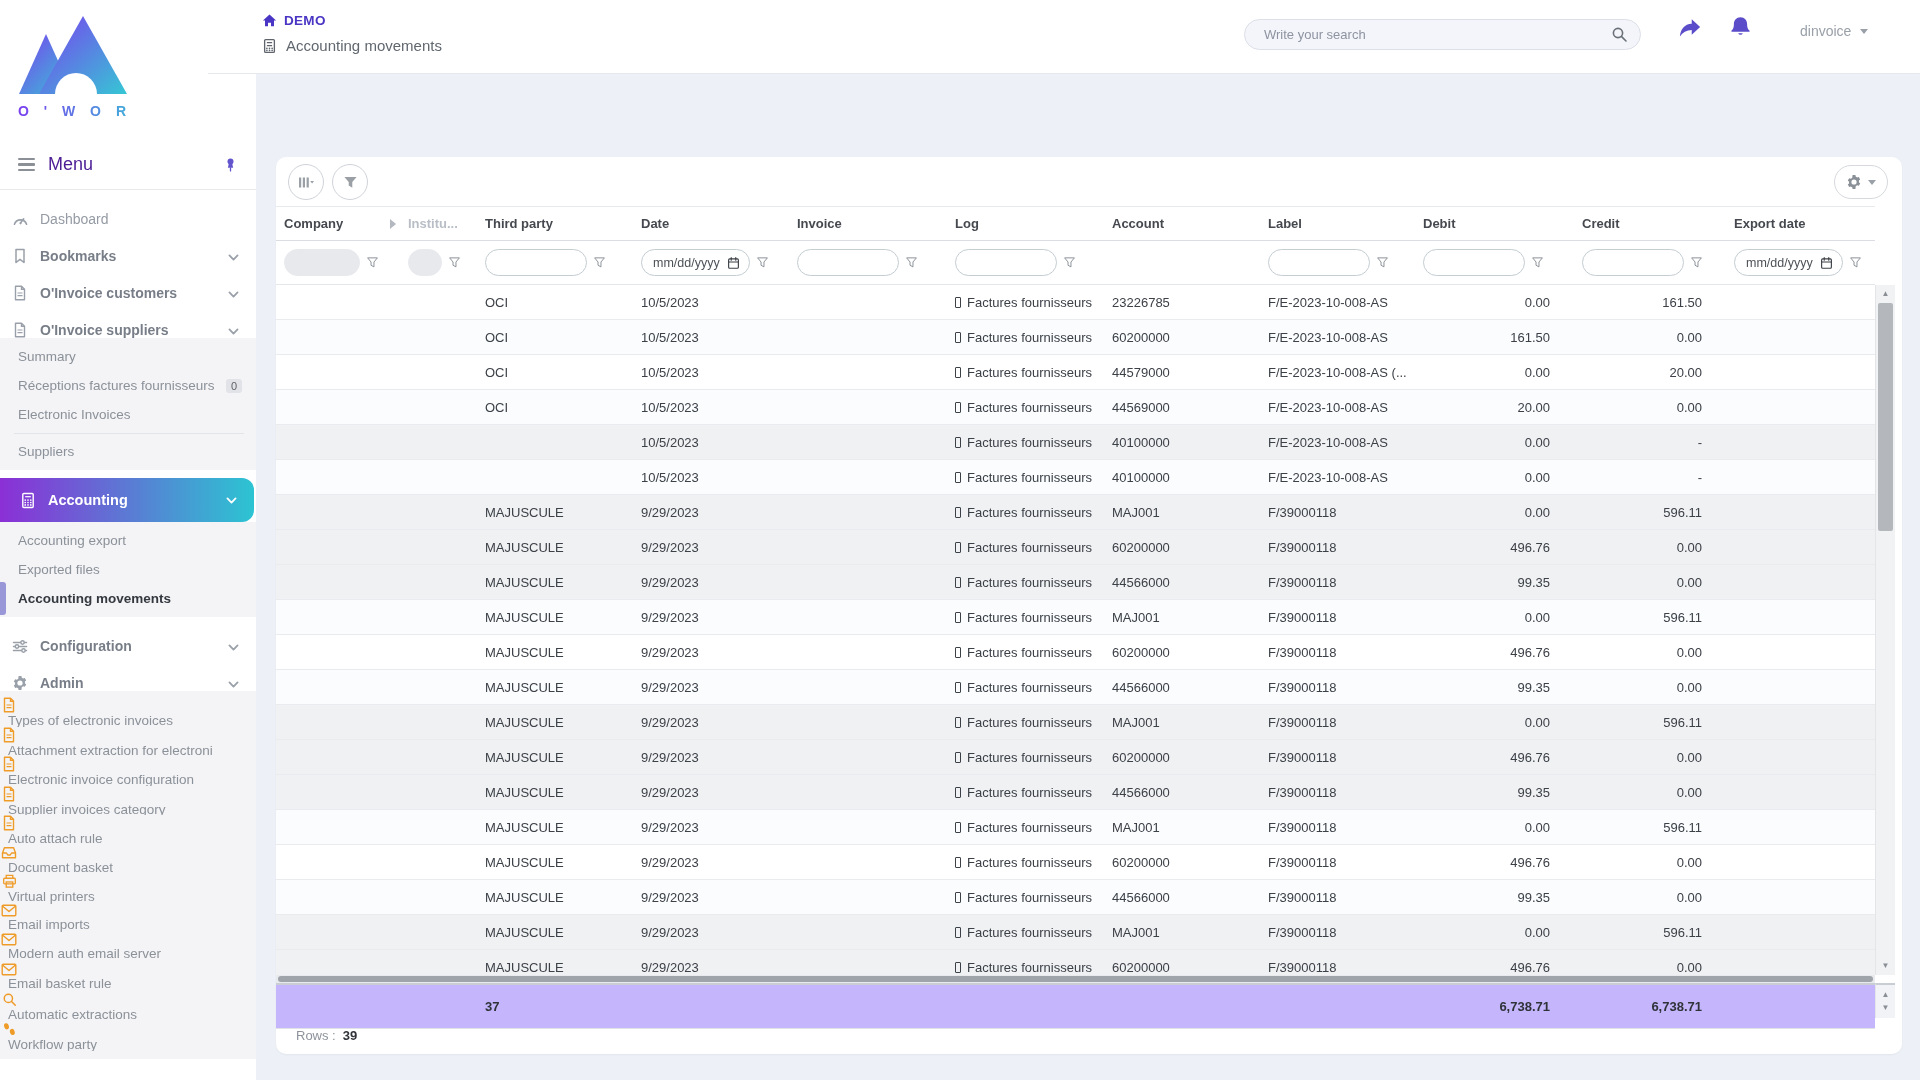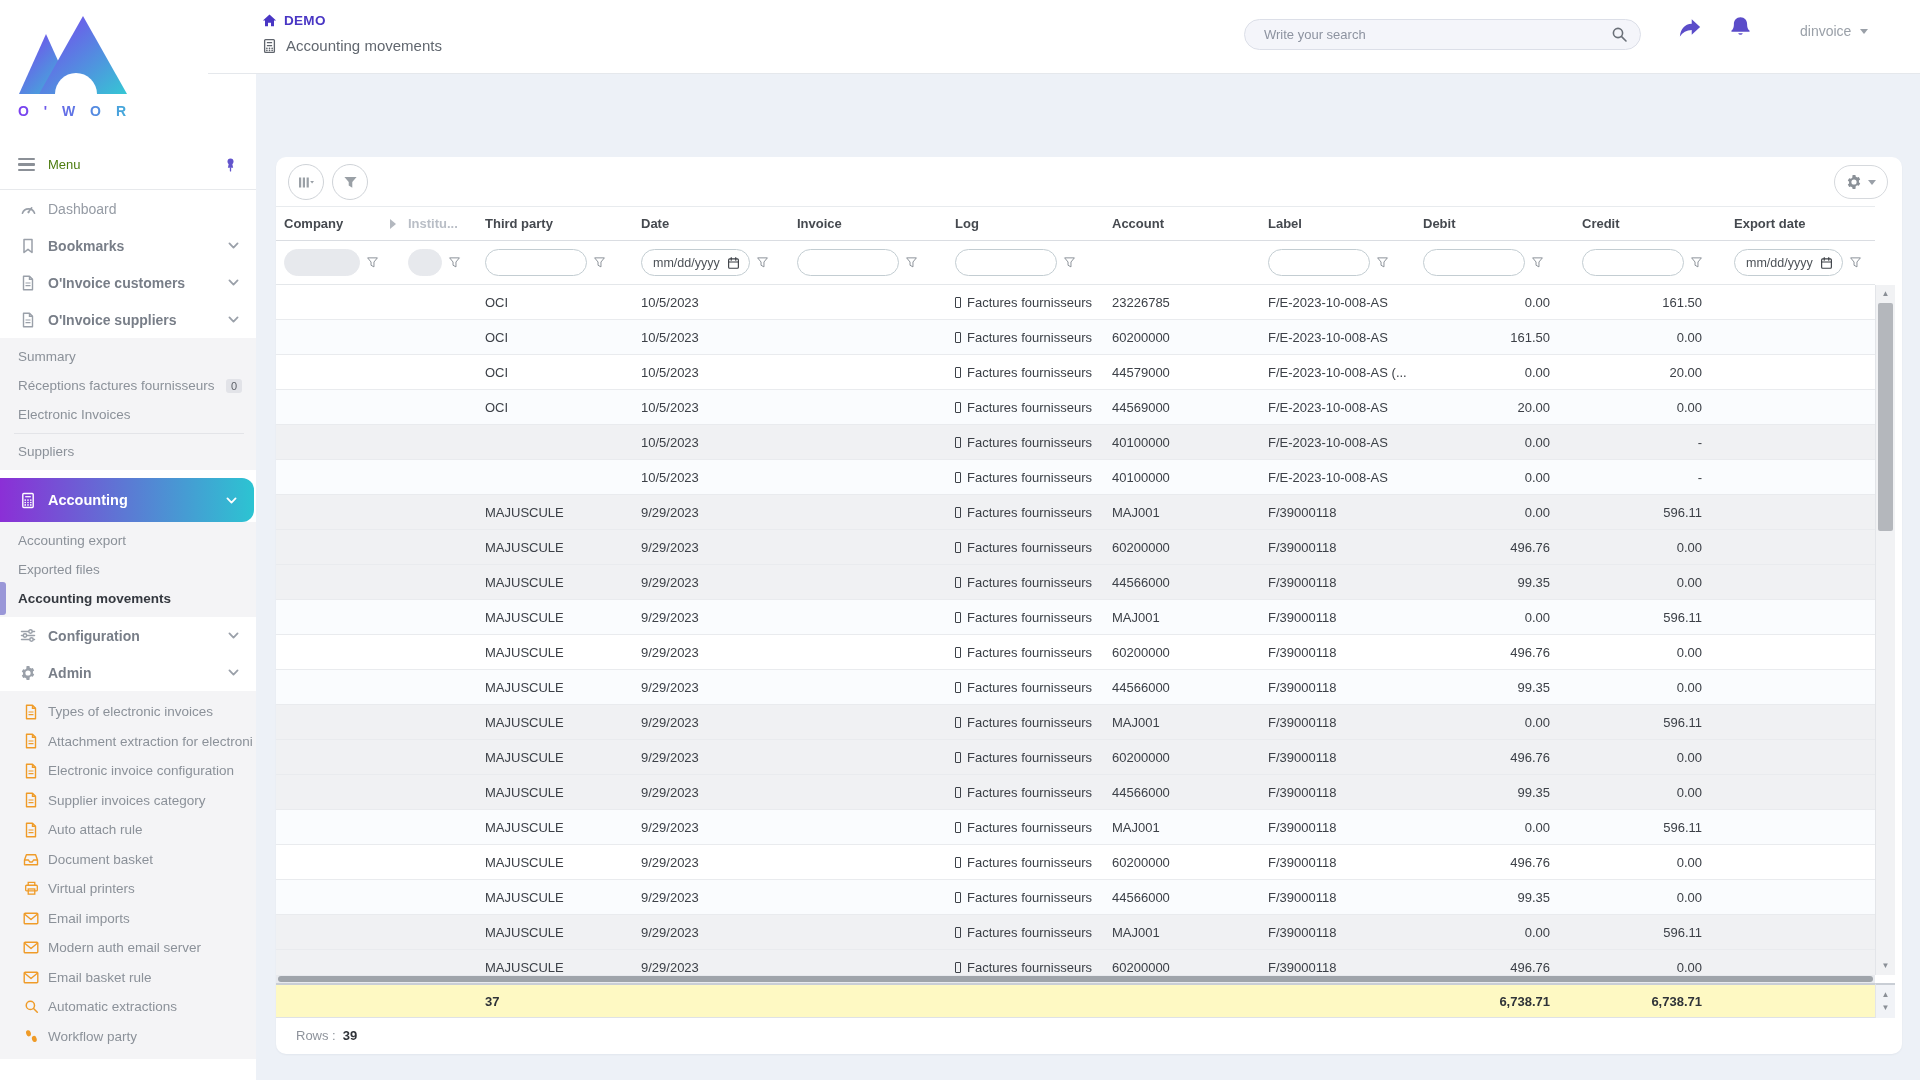--- a/index.html
+++ b/index.html
@@ -23,48 +23,48 @@
   .userbox{position:absolute;left:1800px;top:23px;display:flex;align-items:center;gap:9px;cursor:pointer;}
   .userbox .uname{font-size:14px;color:#9aa0a8;}
   .caret{width:0;height:0;border-left:4.5px solid transparent;border-right:4.5px solid transparent;
     border-top:5px solid #9aa0a8;display:inline-block;}
 
   
   .sidebar{position:absolute;left:0;top:0;width:256px;height:1080px;background:#fff;z-index:2;}
   .logo-wrap{position:absolute;left:16px;top:8px;}
   .menu-row{position:absolute;left:0;top:140px;width:256px;height:50px;display:flex;align-items:center;
     padding:0 18px;border-bottom:1px solid #e7e9ec;}
-  .menu-row .lbl{font-size:13px;color:#4d7c0f;margin-left:13px;}
+  .menu-row .lbl{font-size:18px;color:#4c1d95;margin-left:13px;}
   .menu-row .pin{margin-left:auto;color:#6254cc;cursor:pointer;display:flex;}
   .burger{display:flex;flex-direction:column;gap:3px;cursor:pointer;}
   .burger span{display:block;width:17px;height:2.5px;background:#8b9097;border-radius:1px;}
   .nav{position:absolute;left:0;top:190px;width:256px;bottom:0;overflow:hidden;}
-  .s-item{height:37px;display:flex;align-items:center;padding:0 16px 0 18px;cursor:pointer;}
+  .s-item{height:37px;display:flex;align-items:flex-end;padding:0 16px 0 10px;cursor:pointer;}
   .s-item .ic{width:20px;display:flex;justify-content:center;color:#9aa0a9;}
   .s-item .lbl{font-size:14px;color:#959ba4;margin-left:10px;}
   .s-item.group .lbl{font-weight:700;color:#787e88;}
   .chev{margin-left:auto;color:#9aa0a9;display:flex;}
   .s-panel{background:#f4f4f6;padding:4px 0;}
   .s-panel.admin{padding:6px 0 8px;}
   .s-sub{height:29px;display:flex;align-items:center;padding-left:18px;padding-right:10px;
     font-size:13.5px;color:#8b9199;cursor:pointer;position:relative;}
   .s-sub.active{font-weight:700;color:#34383f;}
   .s-sub.active::before{content:"";position:absolute;left:0;top:-2px;width:6px;height:33px;
     background:#9a97d8;border-radius:0 3px 3px 0;}
   .s-sub .badge{margin-left:auto;margin-right:4px;background:#e2e3e8;color:#5d6167;font-size:11px;
     padding:1px 5px;border-radius:3px;}
   .s-divider{height:1px;background:#e3e4e8;margin:3.5px 12px 3.5px 14px;}
   .accounting-bar{height:44px;width:254px;margin-top:8px;display:flex;align-items:center;
     padding:0 16px 0 18px;border-radius:0 12px 12px 0;cursor:pointer;
     background:linear-gradient(90deg,#8b2fd6,#2cc4d2);}
   .accounting-bar .ic{width:20px;display:flex;justify-content:center;color:#fff;}
   .accounting-bar .lbl{font-size:14.5px;font-weight:700;color:#fff;margin-left:10px;}
   .accounting-bar .chev{color:#fff;}
-  .admin-item{height:29.5px;display:flex;align-items:center;padding-left:22px;font-size:13.5px;
-    color:#8b9199;cursor:pointer;}
+  .admin-item{height:29.5px;display:flex;align-items:flex-start;font-size:13.5px;
+    color:#8b9199;cursor:pointer;flex-direction:column;}
   .admin-item .ic{width:18px;display:flex;justify-content:center;color:#ef9b28;}
   .admin-item .lbl{margin-left:8px;white-space:nowrap;overflow:hidden;}
 
   
   .main{position:absolute;left:256px;top:74px;right:0;bottom:0;}
   .card{position:absolute;left:20px;top:83px;width:1626px;height:897px;background:#fff;
     border-radius:10px;box-shadow:0 1px 2px rgba(20,30,50,.05);}
   .toolbar{position:absolute;left:0;top:0;right:0;height:49px;}
   .circle-btn{position:absolute;top:7px;width:36px;height:36px;border-radius:50%;
     border:1px solid #cfd3d8;background:#fff;display:flex;align-items:center;justify-content:center;
@@ -97,21 +97,21 @@
     margin-right:6px;vertical-align:-1px;}
   .vscroll{position:absolute;top:128px;right:7px;width:20px;height:690px;background:#f1f2f4;
     border-left:1px solid #e3e5e9;}
   .vthumb{position:absolute;left:2px;right:2px;top:18px;height:228px;background:#b4b7bc;
     border-radius:2px;cursor:pointer;}
   .varrow{position:absolute;left:0;right:0;text-align:center;font-size:8px;color:#8a8f96;
     height:14px;line-height:14px;cursor:pointer;}
   .hscroll{position:absolute;left:0;top:818px;right:27px;height:8px;background:#e8eaee;}
   .hthumb{position:absolute;left:2px;right:2px;top:1px;bottom:1px;background:#9fa4aa;
     border-radius:3px;cursor:pointer;}
-  .tfoot{position:absolute;left:0;top:826px;right:27px;height:35px;background:#fef9c3;
+  .tfoot{position:absolute;left:0;top:826px;right:27px;height:46px;background:#c4b5fd;
     border-top:2px solid #c9ced5;border-bottom:1px solid #dfe2e6;display:flex;align-items:center;}
   .tf{font-size:13px;font-weight:700;color:#2f3338;padding-left:8px;white-space:nowrap;}
   .tf.right{text-align:right;padding-right:24px;padding-left:0;}
   .fgutter{position:absolute;top:826px;right:7px;width:20px;height:35px;background:#f1f3f7;
     border-top:2px solid #c9ced5;border-left:1px solid #e3e5e9;}
   .rowsbar{position:absolute;left:0;top:861px;right:0;height:35px;display:flex;align-items:center;
     padding-left:20px;}
   .rowsbar .rl{font-size:13px;color:#8e939b;}
   .rowsbar .rv{font-size:13px;font-weight:700;color:#2f3338;margin-left:7px;}
   svg{display:block;}

